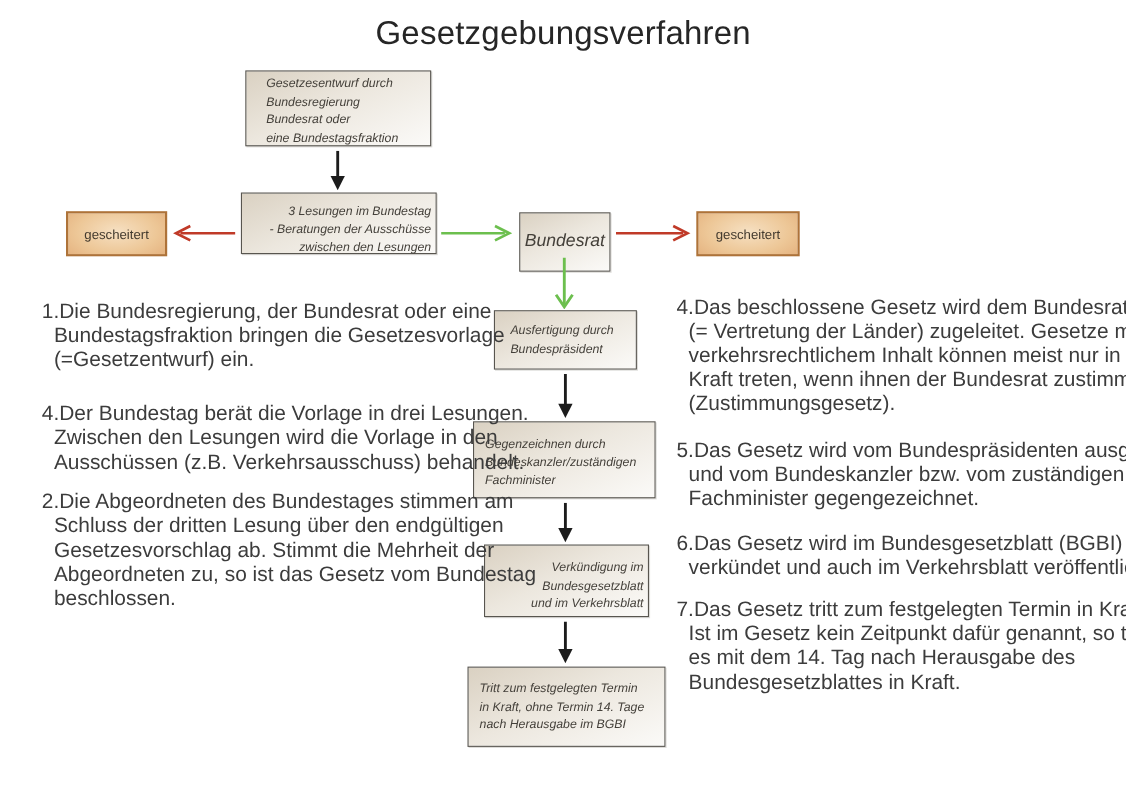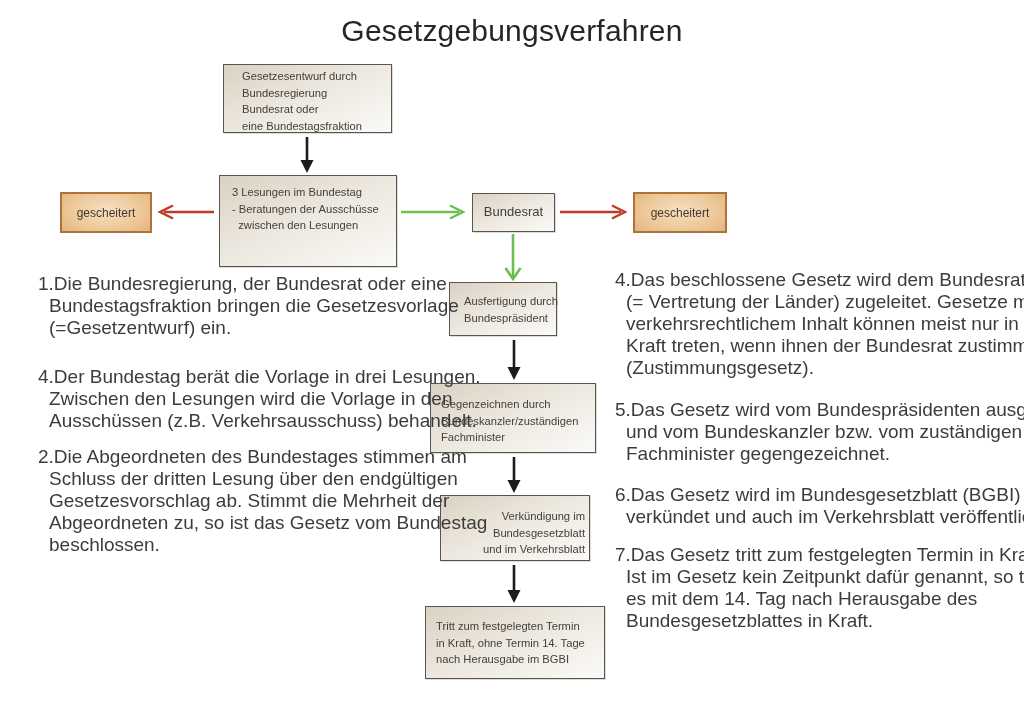--- a/index.html
+++ b/index.html
@@ -19,20 +19,21 @@
     letter-spacing:0.2px;
   }
   .flow-box{
     position:absolute;
     box-sizing:border-box;
     background:linear-gradient(155deg,#dad1c2 0%,#ece7de 45%,#fbfaf8 100%);
     border:1px solid #58554f;
     box-shadow:1px 1px 0 rgba(120,115,105,0.25);
     font-size:11.2px;line-height:16.5px;color:#44403a;
     white-space:pre;
+    font-style:italic;
   }
   .fail-box{
     position:absolute;
     box-sizing:border-box;
     background:radial-gradient(ellipse 75% 95% at 50% 45%,#f6e0c2 0%,#edc797 55%,#e2ac78 100%);
     border:2px solid #ae7339;
     display:flex;align-items:center;justify-content:center;
     font-size:12px;color:#433a2e;
   }
   .center-box{display:flex;align-items:center;justify-content:center;white-space:pre;}
@@ -61,44 +62,44 @@
     <polygon points="3.5,23 16.5,23 10,36" fill="#1c1c1c"></polygon>
   </svg>
 
   <div class="fail-box" style="left:60px;top:192px;width:92px;height:41px;">gescheitert</div>
 
   <svg class="arrow" style="left:156px;top:203px;" width="58" height="18">
     <line x1="58" y1="9" x2="8" y2="9" stroke="#c03a28" stroke-width="2.4"></line>
     <polyline points="17,2.5 4,9 17,15.5" fill="none" stroke="#c03a28" stroke-width="2.4"></polyline>
   </svg>
 
-  <div class="flow-box" style="left:219px;top:175px;width:178px;height:92px;padding:8px 4px 0 12px;">3 Lesungen im Bundestag
+  <div class="flow-box" style="left:219px;top:175px;width:178px;height:56px;padding:8px 4px 0 12px;text-align:right;">3 Lesungen im Bundestag
 - Beratungen der Ausschüsse
 &nbsp;&nbsp;zwischen den Lesungen</div>
 
   <svg class="arrow" style="left:401px;top:203px;" width="66" height="18">
     <line x1="0" y1="9" x2="58" y2="9" stroke="#6cbf4e" stroke-width="2.4"></line>
     <polyline points="49,2.5 62,9 49,15.5" fill="none" stroke="#6cbf4e" stroke-width="2.4"></polyline>
   </svg>
 
-  <div class="flow-box center-box" style="left:472px;top:193px;width:83px;height:39px;font-size:13px;">Bundesrat</div>
+  <div class="flow-box center-box" style="left:472px;top:193px;width:83px;height:54px;font-size:16px;">Bundesrat</div>
 
   <svg class="arrow" style="left:560px;top:203px;" width="69" height="18">
     <line x1="0" y1="9" x2="61" y2="9" stroke="#c03a28" stroke-width="2.4"></line>
     <polyline points="52,2.5 65,9 52,15.5" fill="none" stroke="#c03a28" stroke-width="2.4"></polyline>
   </svg>
 
   <div class="fail-box" style="left:633px;top:192px;width:94px;height:41px;">gescheitert</div>
 
   <svg class="arrow" style="left:502px;top:234px;" width="22" height="47">
     <line x1="11" y1="0" x2="11" y2="43" stroke="#6cbf4e" stroke-width="2.6"></line>
     <polyline points="3.5,34 11,45 18.5,34" fill="none" stroke="#6cbf4e" stroke-width="2.6"></polyline>
   </svg>
 
-  <div class="flow-box" style="left:449px;top:282px;width:108px;height:54px;padding:10px 4px 0 14px;">Ausfertigung durch
+  <div class="flow-box" style="left:449px;top:282px;width:130px;height:54px;padding:10px 4px 0 14px;">Ausfertigung durch
 Bundespräsident</div>
 
   <svg class="arrow" style="left:504px;top:340px;" width="20" height="40">
     <line x1="10" y1="0" x2="10" y2="29" stroke="#1c1c1c" stroke-width="2.6"></line>
     <polygon points="3.5,27 16.5,27 10,40" fill="#1c1c1c"></polygon>
   </svg>
 
   <div class="flow-box" style="left:430px;top:383px;width:166px;height:70px;padding:12px 4px 0 10px;">Gegenzeichnen durch
 Bundeskanzler/zuständigen
 Fachminister</div>

